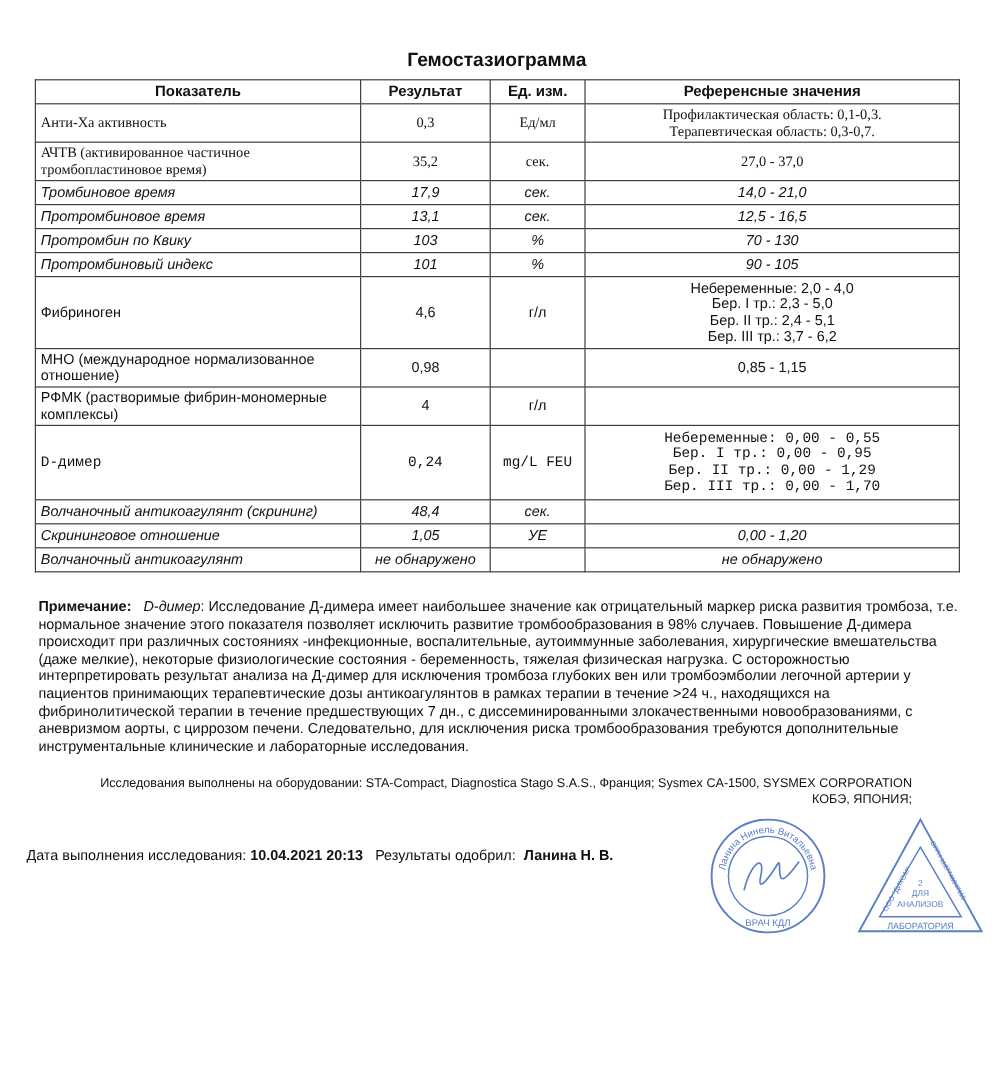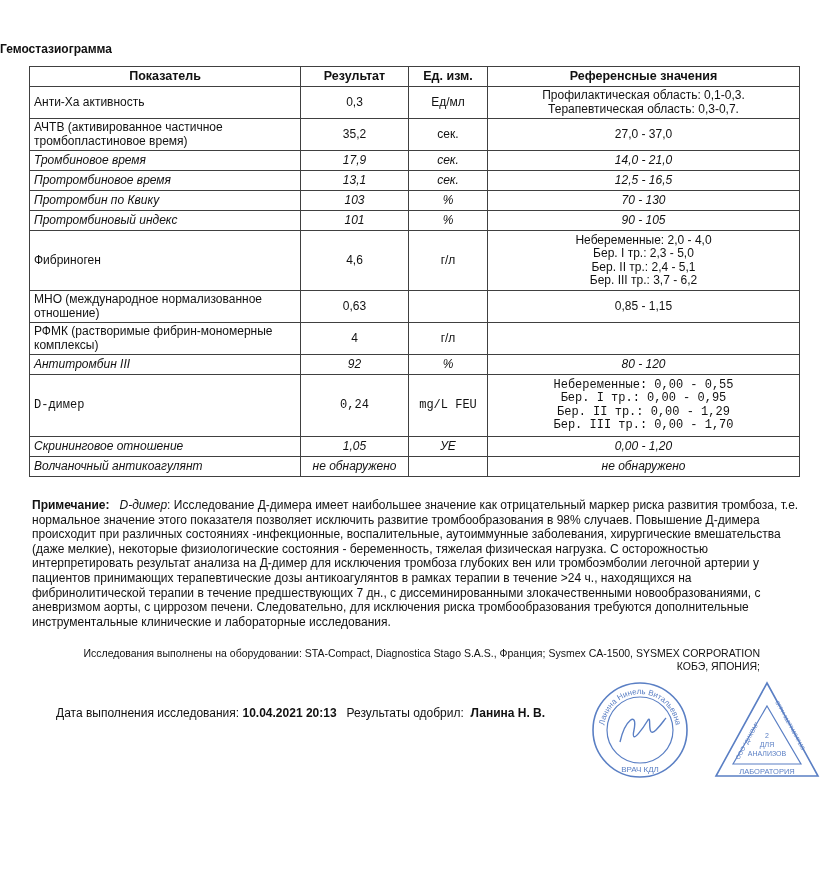--- a/index.html
+++ b/index.html
@@ -1,41 +1,41 @@
 <!DOCTYPE html>
 <html><head>
 <meta charset="utf-8">
 <style>
   html, body { margin: 0; padding: 0; background: #ffffff; }
   body { width: 828px; height: 888px; position: relative; overflow: hidden;
          font-family: "Liberation Sans", sans-serif; color: #111; }
-  .title { position: absolute; top: 42px; left: 0; width: 828px; text-align: left;
-           font-weight: bold; font-size: 12px; }
+  .title { position: absolute; top: 42px; left: 0; width: 828px; text-align: center;
+           font-weight: bold; font-size: 16px; }
   table.results { position: absolute; top: 66px; left: 29px; width: 770px;
                   border-collapse: collapse; table-layout: fixed; font-size: 12px; }
   table.results th, table.results td { border: 1px solid #404040; padding: 0 4px;
                   line-height: 13.5px; vertical-align: middle; }
   table.results th { font-weight: bold; font-size: 12.5px; height: 19px; text-align: center; }
   td.name { text-align: left; }
   td.c { text-align: center; }
   .ref-line { display: block; text-align: center; }
   col.c1 { width: 271px; } col.c2 { width: 108px; } col.c3 { width: 79px; } col.c4 { width: 312px; }
-  tr.h1 td { height: 31px; }
+  tr.h1 td { height: 31px; font-family: Liberation Serif, serif; }
   tr.h2 td { height: 31px; }
   tr.s td { height: 19px; font-style: italic; }
   tr.h4 td { height: 59px; }
   tr.h5 td { height: 61px; font-family: Liberation Mono, monospace; }
   .note { position: absolute; top: 498px; left: 32px; width: 770px; font-size: 12px;
           line-height: 14.6px; }
   .note b { font-weight: bold; }
   .note i { font-style: italic; }
   .equip { position: absolute; top: 647px; left: 40px; width: 720px; text-align: right;
            font-size: 10.5px; line-height: 13px; }
   .equip .l1 { display: block; }
-  .footer { position: absolute; top: 706px; left: 22px; font-size: 12px; margin-left: 34px; }
+  .footer { position: absolute; top: 706px; left: 22px; font-size: 12px; }
   .footer b { font-weight: bold; }
   .stamp1 { position: absolute; left: 590px; top: 680px; width: 100px; height: 100px; }
   .stamp2 { position: absolute; left: 713px; top: 680px; width: 108px; height: 100px; }
 </style>
 </head>
 <body>
 
 <div class="title">Гемостазиограмма</div>
 
 <table class="results">
@@ -109,50 +109,48 @@
         <td class="c">г/л</td>
         <td class="c">
           <span class="ref-line">Небеременные: 2,0 - 4,0</span>
           <span class="ref-line">Бер. I тр.: 2,3 - 5,0</span>
           <span class="ref-line">Бер. II тр.: 2,4 - 5,1</span>
           <span class="ref-line">Бер. III тр.: 3,7 - 6,2</span>
         </td>
       </tr>
       <tr class="h2">
         <td class="name">МНО (международное нормализованное отношение)</td>
-        <td class="c">0,63</td>
+        <td class="c">0,98</td>
         <td class="c"></td>
         <td class="c">
           <span class="ref-line">0,85 - 1,15</span>
         </td>
       </tr>
       <tr class="h2">
         <td class="name">РФМК (растворимые фибрин-мономерные комплексы)</td>
         <td class="c">4</td>
         <td class="c">г/л</td>
         <td class="c"></td>
       </tr>
-      <tr class="s">
-        <td class="name">Антитромбин III</td>
-        <td class="c">92</td>
-        <td class="c">%</td>
-        <td class="c">
-          <span class="ref-line">80 - 120</span>
-        </td>
-      </tr>
       <tr class="h5">
         <td class="name">D-димер</td>
         <td class="c">0,24</td>
         <td class="c">mg/L FEU</td>
         <td class="c">
           <span class="ref-line">Небеременные: 0,00 - 0,55</span>
           <span class="ref-line">Бер. I тр.: 0,00 - 0,95</span>
           <span class="ref-line">Бер. II тр.: 0,00 - 1,29</span>
           <span class="ref-line">Бер. III тр.: 0,00 - 1,70</span>
         </td>
+      </tr>
+      <tr class="s">
+        <td class="name">Волчаночный антикоагулянт (скрининг)</td>
+        <td class="c">48,4</td>
+        <td class="c">сек.</td>
+        <td class="c"></td>
       </tr>
       <tr class="s">
         <td class="name">Скрининговое отношение</td>
         <td class="c">1,05</td>
         <td class="c">УЕ</td>
         <td class="c">
           <span class="ref-line">0,00 - 1,20</span>
         </td>
       </tr>
       <tr class="s">

